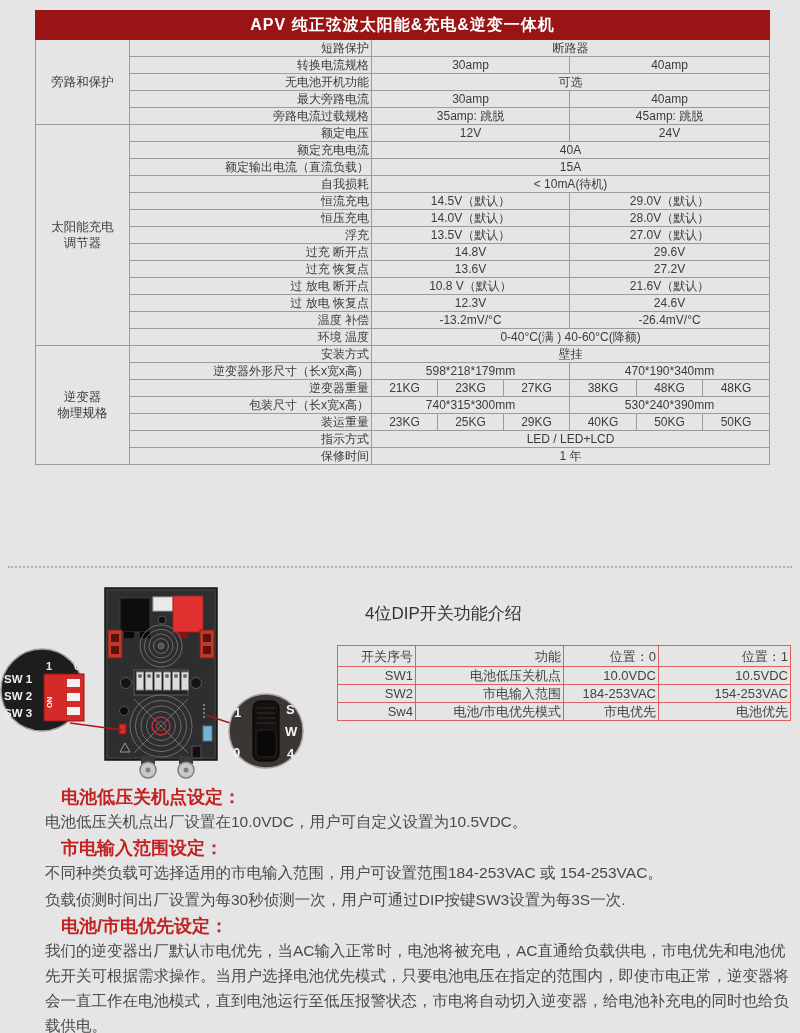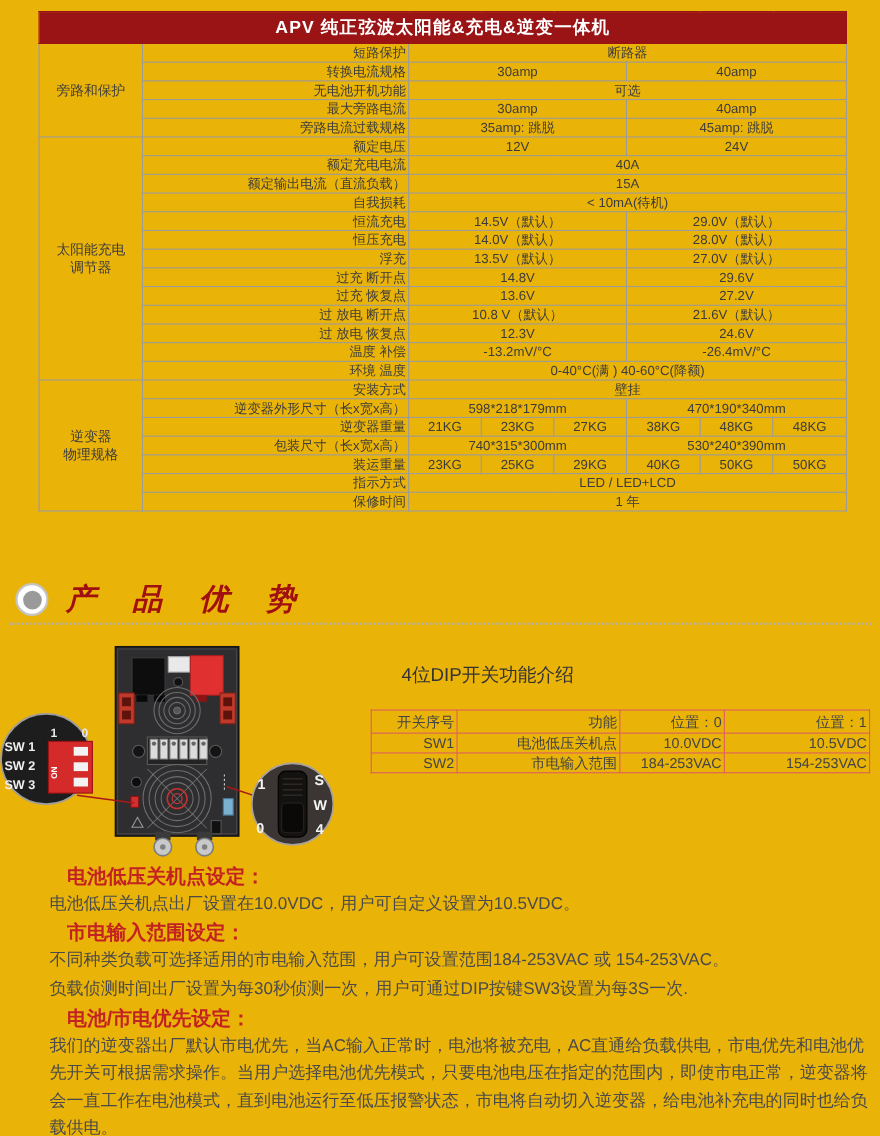--- a/index.html
+++ b/index.html
@@ -7,21 +7,21 @@
     --table-border:#9b9b9b;
     --dip-border:#dd5f5f;
     --heading-red:#c32222;
     --adv-red:#a01010;
     --body-text:#4a4a4a;
     --table-text:#3c3c3c;
   }
   *{box-sizing:border-box;margin:0;padding:0;}
   html,body{background:#fff;}
   body{font-family:"Liberation Sans","DejaVu Sans",sans-serif;}
-  .page{position:relative;width:800px;height:1033px;background:#eab308;overflow:hidden;}
+  .page{position:relative;width:800px;height:1033px;background:#e5e5e5;overflow:hidden;}
 
   
   table.spec{position:absolute;left:35px;top:10px;width:734px;border-collapse:collapse;table-layout:fixed;}
   table.spec td,table.spec th{border:1px solid var(--table-border);font-size:12px;color:var(--table-text);}
   table.spec th.title{height:29px;background:var(--header-bg);color:#ffffff;font-size:16px;font-weight:bold;text-align:center;border:1px solid var(--header-bg);letter-spacing:1px;}
   table.spec td{height:17px;line-height:13px;padding:1px 2px;}
   table.spec td.prop{text-align:right;padding-left:8px;}
   table.spec td.val{text-align:center;}
   table.spec td.group{text-align:center;font-size:12.5px;line-height:16px;}
 
@@ -192,26 +192,20 @@
           <td class="prop">指示方式</td>
           <td class="val" colspan="6">LED /  LED+LCD</td>
         </tr>
         <tr>
           <td class="prop">保修时间</td>
           <td class="val" colspan="6">1 年</td>
         </tr>
       </tbody>
   </table>
 
-  <div class="adv-header">
-    <span class="bullet">
-        <span class="bullet-inner"></span>
-      </span>
-    <span class="adv-title">产 品 优 势</span>
-  </div>
   <div class="dotted"></div>
 
   <svg class="product" width="340" height="205" viewBox="0 0 340 205">
 
     <g>
       <rect x="105" y="8" width="112" height="172" fill="#2e2e30" stroke="#151515" stroke-width="1.5"></rect>
       <rect x="107" y="10" width="108" height="168" fill="none" stroke="#4a4a4a" stroke-width="0.8"></rect>
 
       <rect x="120" y="18" width="30" height="34" fill="#0d0d0d" stroke="#3a3a3a"></rect>
       <rect x="153" y="17" width="20" height="14" fill="#e9e9e9" stroke="#aaa"></rect>
@@ -340,20 +334,26 @@
           <td>电池低压关机点</td>
           <td>10.0VDC</td>
           <td>10.5VDC</td>
         </tr>
         <tr>
           <td>SW2</td>
           <td>市电输入范围</td>
           <td>184-253VAC</td>
           <td>154-253VAC</td>
         </tr>
+        <tr>
+          <td>Sw4</td>
+          <td>电池/市电优先模式</td>
+          <td>市电优先</td>
+          <td>电池优先</td>
+        </tr>
       </tbody>
   </table>
 
   <div class="sections" id="sections">
       <div class="sec-h">电池低压关机点设定：</div>
       <div class="sec-p">电池低压关机点出厂设置在10.0VDC，用户可自定义设置为10.5VDC。</div>
       <div class="sec-h">市电输入范围设定：</div>
       <div class="sec-p">不同种类负载可选择适用的市电输入范围，用户可设置范围184-253VAC 或 154-253VAC。</div>
       <div class="sec-p">负载侦测时间出厂设置为每30秒侦测一次，用户可通过DIP按键SW3设置为每3S一次.</div>
       <div class="sec-h">电池/市电优先设定：</div>

